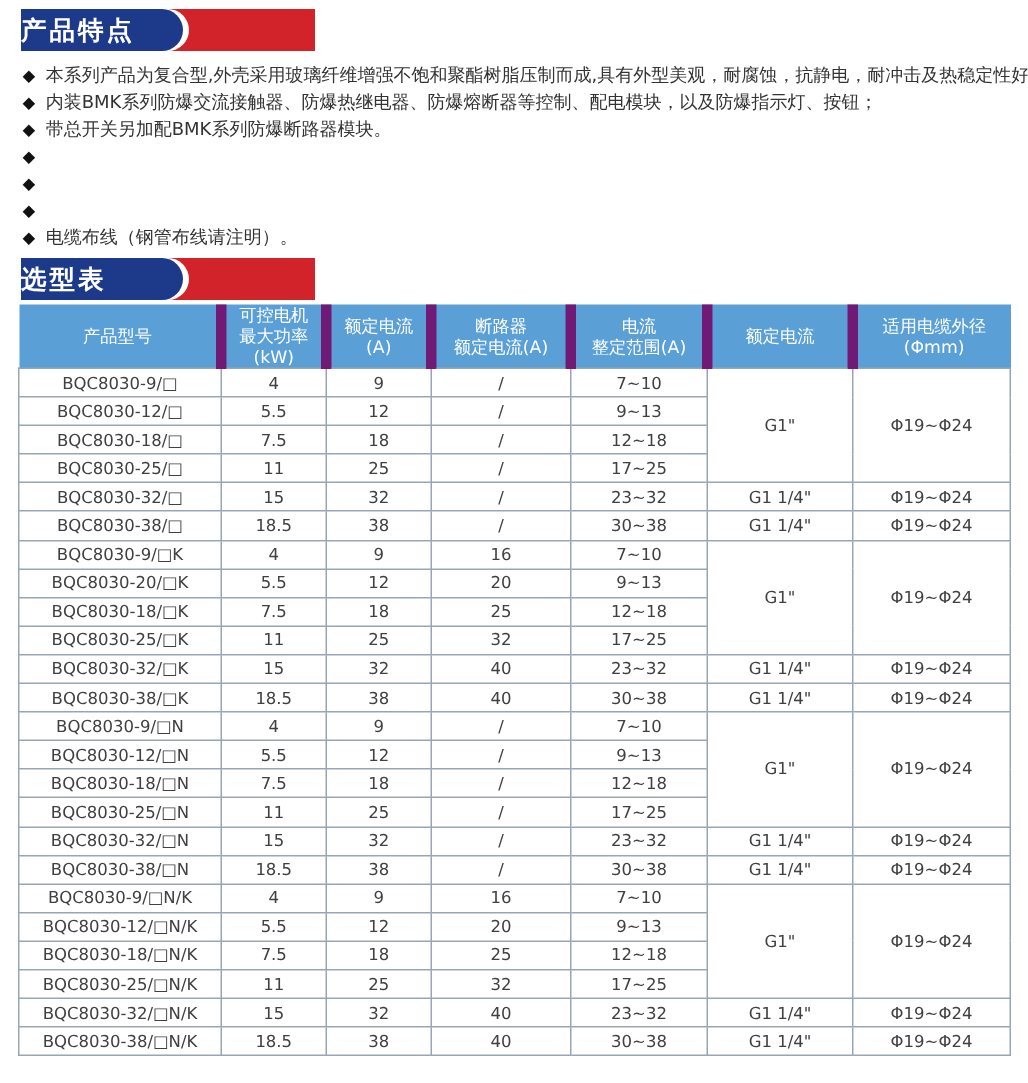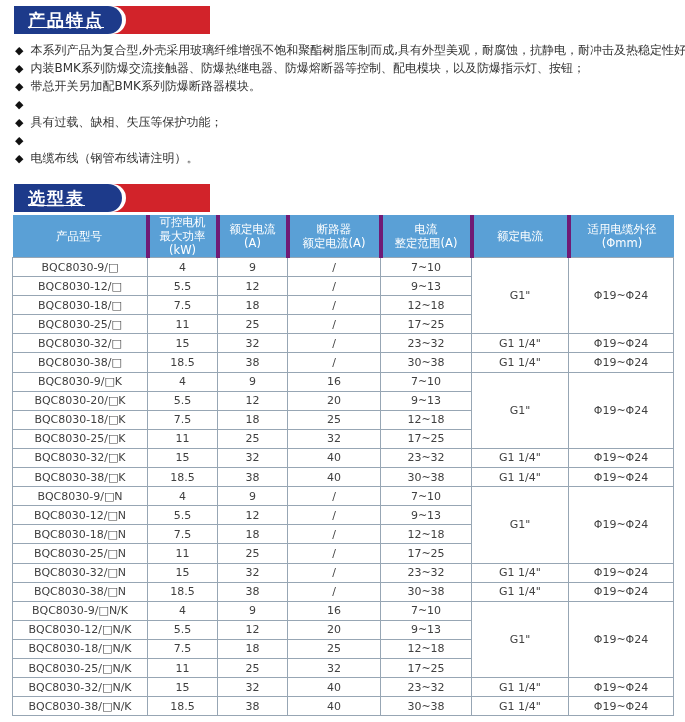--- a/index.html
+++ b/index.html
@@ -20,30 +20,28 @@
     background: #d2232a;
   }
   .badge .blue-cap {
     position: absolute;
     left: 0; top: 0;
     height: 28px; width: 108px;
     background: #1d3a8a;
     border-radius: 0 16px 16px 0;
     box-shadow: 4px 0 0 #ffffff;
     display: flex; align-items: center;
-    padding-left: 14px;
     color: #fff;
     font-size: 17px;
     font-weight: bold;
     letter-spacing: 2px;
     white-space: nowrap;
-    text-decoration: underline;
   }
   .badge.first { margin-top: 6px; }
-  .badge.second { margin-top: 16px; }
+  .badge.second { margin-top: 4px; }
 
   
   .features {
     list-style: none;
     margin: 8px 0 0 15px;
     padding: 0;
   }
   .features li {
     display: flex;
     align-items: flex-start;
@@ -72,21 +70,21 @@
     color: #ffffff;
     font-weight: normal;
     font-size: 11.5px;
     line-height: 14px;
     height: 36px;
     padding: 0 2px;
     white-space: pre-line;
     vertical-align: middle;
     text-align: center;
     border: none;
-    border-left: 4px solid #701a75;
+    border-left: 7px solid #701a75;
   }
   table.sel thead th:first-child { border-left: none; }
   table.sel tbody td {
     border: 1px solid #97a6b4;
     height: 19.1px;
     padding: 0 2px;
     font-size: 11px;
     color: #404040;
     text-align: center;
     vertical-align: middle;
@@ -112,21 +110,20 @@
     </li>
   <li>
       <span class="dia">◆</span>
       <span>带总开关另加配BMK系列防爆断路器模块。</span>
     </li>
   <li>
       <span class="dia">◆</span>
     </li>
   <li>
       <span class="dia">◆</span>
-      <span>具有过载、缺相、失压等保护功能；</span>
     </li>
   <li>
       <span class="dia">◆</span>
     </li>
   <li>
       <span class="dia">◆</span>
       <span>电缆布线（钢管布线请注明）。</span>
     </li>
 </ul>
 

